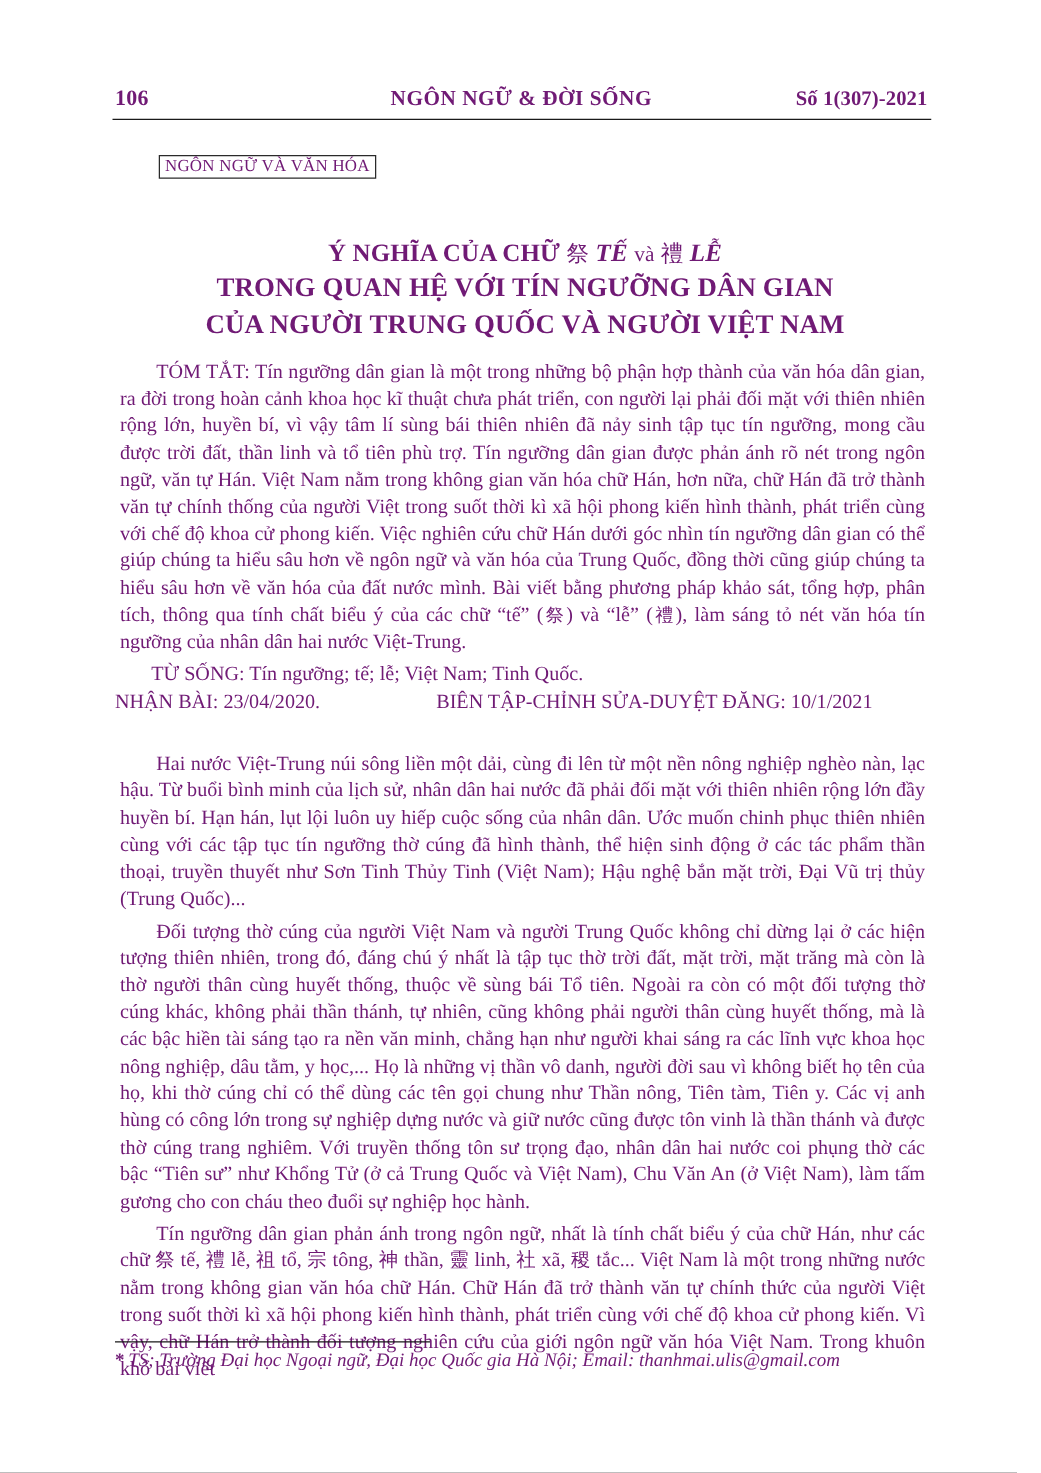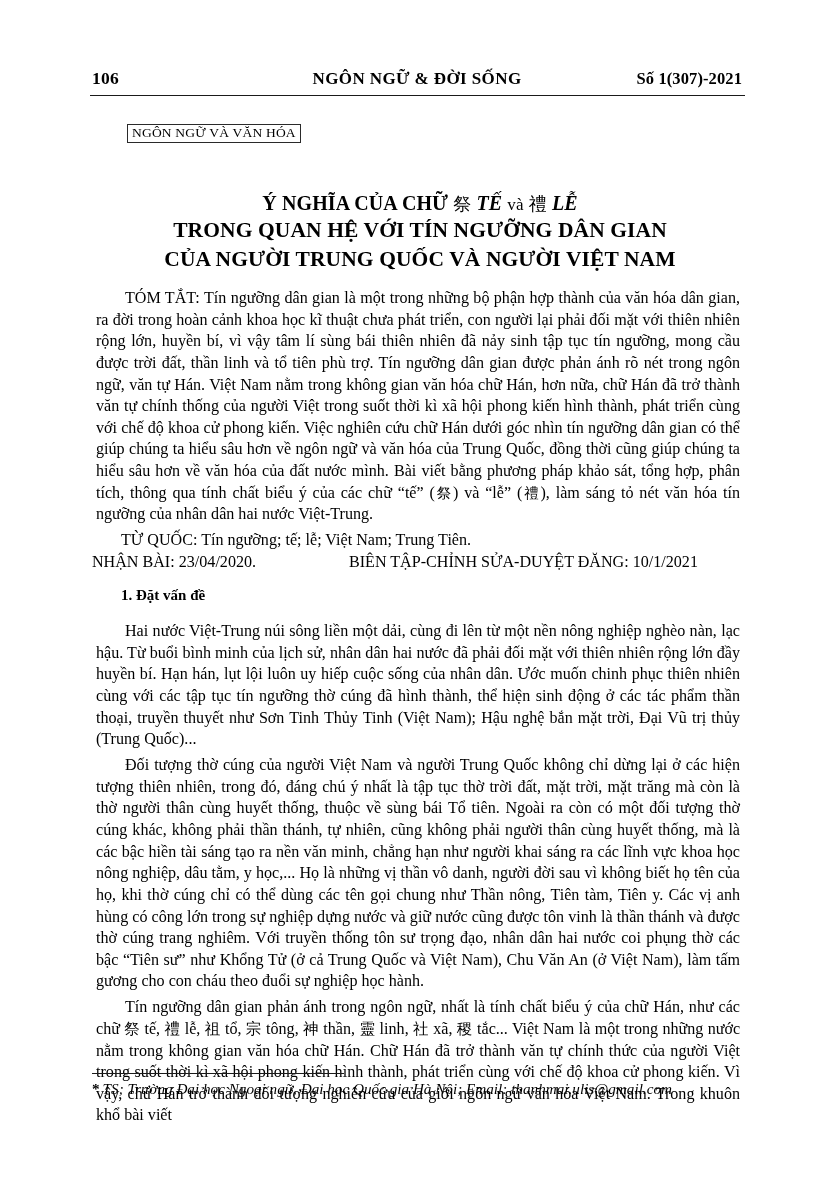--- a/index.html
+++ b/index.html
@@ -8,21 +8,21 @@
     background: #8a8a8a;
   }
   .page {
     position: relative;
     width: 833px;
     height: 1178px;
     background: #ffffff;
     margin: 0 auto;
     overflow: hidden;
     font-family: "Liberation Serif", "DejaVu Serif", serif;
-    color: #000000;
+    color: #701a75;
   }
 
   
   .runhead {
     position: absolute;
     left: 92px;
     top: 68px;
     width: 650px;
     height: 26px;
   }
@@ -215,30 +215,29 @@
       <span class="rom">LỄ</span>
     </div>
     <div class="title-line">TRONG QUAN HỆ VỚI  TÍN NGƯỠNG DÂN GIAN</div>
     <div class="title-line">CỦA NGƯỜI TRUNG QUỐC VÀ NGƯỜI VIỆT NAM</div>
   </div>
 
   <div class="body">
 
     <p class="para"><span>TÓM TẮT:</span><span> Tín ngưỡng dân gian là một trong những bộ phận hợp thành của văn hóa dân gian, ra đời trong hoàn cảnh khoa học kĩ thuật chưa phát triển, con người lại phải đối mặt với thiên nhiên rộng lớn, huyền bí, vì vậy tâm lí sùng bái thiên nhiên đã nảy sinh tập tục tín ngưỡng, mong cầu được trời đất, thần linh và tổ tiên phù trợ. Tín ngưỡng dân gian được phản ánh rõ nét trong ngôn ngữ, văn tự Hán. Việt Nam nằm trong không gian văn hóa chữ Hán, hơn nữa, chữ Hán đã trở thành văn tự chính thống của người Việt trong suốt thời kì xã hội phong kiến hình thành, phát triển cùng với chế độ khoa cử phong kiến. Việc nghiên cứu chữ Hán dưới góc nhìn tín ngưỡng dân gian có thể giúp chúng ta hiểu sâu hơn về ngôn ngữ và văn hóa của Trung Quốc, đồng thời cũng giúp chúng ta hiểu sâu hơn về văn hóa của đất nước mình. Bài viết bằng phương pháp khảo sát, tổng hợp, phân tích, thông qua tính chất biểu ý của các chữ  “tế” (</span><span class="han">祭</span><span>) và “lễ” (</span><span class="han">禮</span><span>), làm sáng tỏ nét văn hóa tín ngưỡng của nhân dân hai nước Việt-Trung.</span></p>
 
-    <p class="kw"><span>TỪ QUỐC:</span><span> Tín ngưỡng; tế; lễ; Việt Nam; Trung Tiên.</span></p>
+    <p class="kw"><span>TỪ SỐNG:</span><span> Tín ngưỡng; tế; lễ; Việt Nam; Tinh Quốc.</span></p>
 
     <p class="datesline">
       <span class="recv">NHẬN BÀI: 23/04/2020.</span>
       <span class="edit">BIÊN TẬP-CHỈNH SỬA-DUYỆT ĐĂNG: 10/1/2021</span>
     </p>
 
     <div class="gap-md"></div>
 
-    <h2 class="secheading">1. Đặt vấn đề</h2>
 
     <div class="gap-sm"></div>
 
     <p class="para"><span>Hai nước Việt-Trung núi sông liền một dải, cùng đi lên từ một nền nông nghiệp nghèo nàn, lạc hậu. Từ buổi bình minh của lịch sử, nhân dân hai nước đã phải đối mặt với thiên nhiên rộng lớn đầy huyền bí. Hạn hán, lụt lội luôn uy hiếp cuộc sống của nhân dân. Ước muốn chinh phục thiên nhiên cùng với các tập tục tín ngưỡng thờ cúng đã hình thành, thể hiện sinh động ở các tác phẩm thần thoại, truyền thuyết như </span><span class="it">Sơn Tinh Thủy Tinh</span><span> (Việt Nam); </span><span class="it">Hậu nghệ bắn mặt trời, Đại Vũ trị thủy</span><span> (Trung Quốc)...</span></p>
 
     <p class="para"><span>Đối tượng thờ cúng của người Việt Nam và người Trung Quốc không chỉ dừng lại ở các hiện tượng thiên nhiên, trong đó, đáng chú ý nhất là tập tục thờ trời đất, mặt trời, mặt trăng mà còn là thờ người thân cùng huyết thống, thuộc về sùng bái Tổ tiên. Ngoài ra còn có một đối tượng thờ cúng khác, không phải thần thánh, tự nhiên, cũng không phải người thân cùng huyết thống, mà là các bậc hiền tài sáng tạo ra nền văn minh, chẳng hạn như người khai sáng ra các lĩnh vực khoa học nông nghiệp, dâu tằm, y học,... Họ là những vị thần vô danh, người đời sau vì không biết họ tên của họ, khi thờ cúng chỉ có thể dùng các tên gọi chung như </span><span class="it">Thần nông, Tiên tàm, Tiên y</span><span>. Các vị anh hùng có công lớn trong sự nghiệp dựng nước và giữ nước cũng được tôn vinh là thần thánh và được thờ cúng trang nghiêm. Với truyền thống tôn sư trọng đạo, nhân dân hai nước coi phụng thờ các bậc “Tiên sư” như Khổng Tử (ở cả Trung Quốc và Việt Nam), Chu Văn An (ở Việt Nam), làm tấm gương cho con cháu theo đuổi sự nghiệp học hành.</span></p>
 
     <p class="para"><span>Tín ngưỡng dân gian phản ánh trong ngôn ngữ, nhất là tính chất biểu ý của chữ Hán, như các chữ </span><span><span class="hanbig">祭</span><span class="it"> tế</span><span>, </span><span class="hanbig">禮</span><span class="it"> lễ</span><span>, </span><span class="hanbig">祖</span><span class="it"> tổ</span><span>, </span><span class="hanbig">宗</span><span class="it"> tông</span><span>, </span><span class="hanbig">神</span><span class="it"> thần</span><span>, </span><span class="hanbig">靈</span><span class="it"> linh</span><span>, </span><span class="hanbig">社</span><span class="it"> xã</span><span>, </span><span class="hanbig">稷</span><span class="it"> tắc</span></span><span>... Việt Nam là một trong những nước nằm trong không gian văn hóa chữ Hán. Chữ Hán đã trở thành văn tự chính thức của người Việt trong suốt thời kì xã hội phong kiến hình thành, phát triển cùng với chế độ khoa cử phong kiến. Vì vậy, chữ Hán trở thành đối tượng nghiên cứu của giới ngôn ngữ văn hóa Việt Nam. Trong khuôn khổ bài viết</span></p>
 
   </div>

